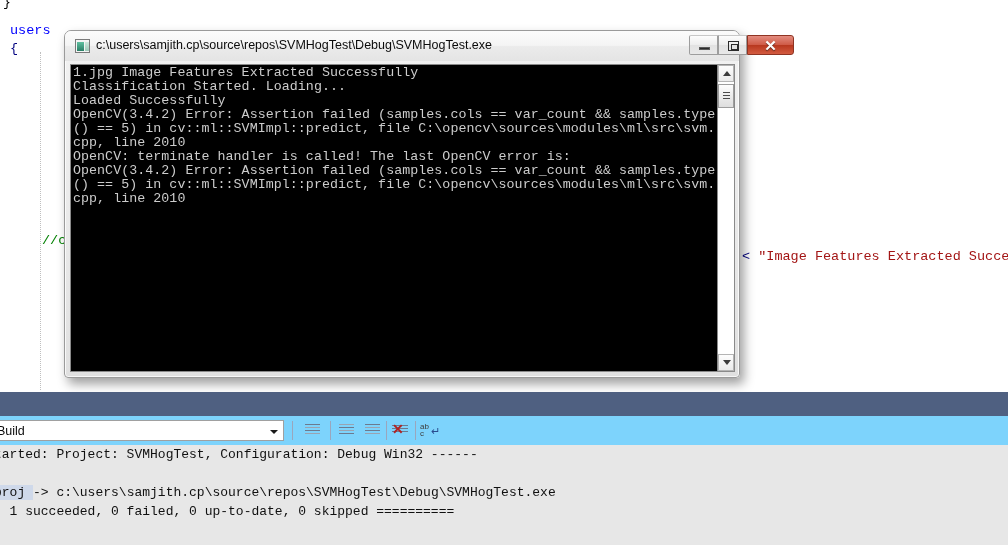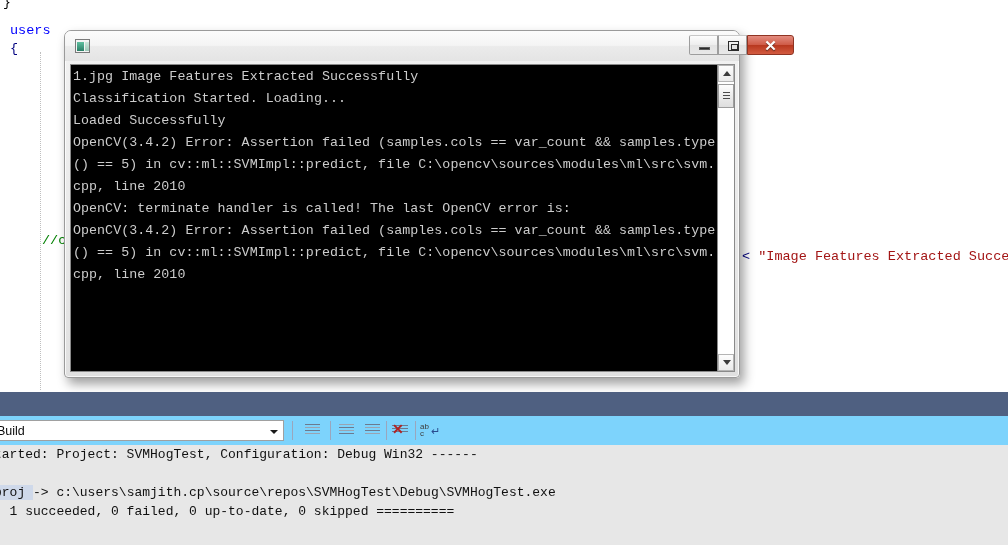--- a/index.html
+++ b/index.html
@@ -180,21 +180,21 @@
     border: 1px solid #8a8a8a;
     box-sizing: border-box;
     overflow: hidden;
   }
   #console-text {
     position: absolute;
     left: 2px; top: 1px;
     width: 646px;
     font-family: "Liberation Mono", monospace;
     font-size: 13.3px;
-    line-height: 22px;
+    line-height: 14px;
     color: #cccccc;
     white-space: pre;
     letter-spacing: 0.05px;
   }
   
   #console-scrollbar {
     position: absolute;
     right: 0; top: 0;
     width: 17px;
     height: 100%;
@@ -370,20 +370,21 @@
       <div class="code-line" style="top: 324px; left: 42px;"><span class="tok-plain">cou</span></div>
       <div class="code-line" style="top: 342px; left: 42px;"><span class="tok-plain">Sle</span></div>
       <div class="code-line" style="top: 248px; left: 742px;"><span class="tok-brace">&lt; </span><span class="tok-str">"Image Features Extracted Succes</span></div>
     </div>
 </div>
 
 <div id="console-window">
 
   <div id="console-titlebar">
     <div id="console-icon"></div>
+    <div id="console-title">c:\users\samjith.cp\source\repos\SVMHogTest\Debug\SVMHogTest.exe</div>
 
     <div class="win-btn" id="btn-min">
       <span class="glyph-min"></span>
     </div>
     <div class="win-btn" id="btn-max">
       <span class="glyph-max"></span>
     </div>
     <div class="win-btn" id="btn-close">
       <span class="glyph-close">✕</span>
     </div>

